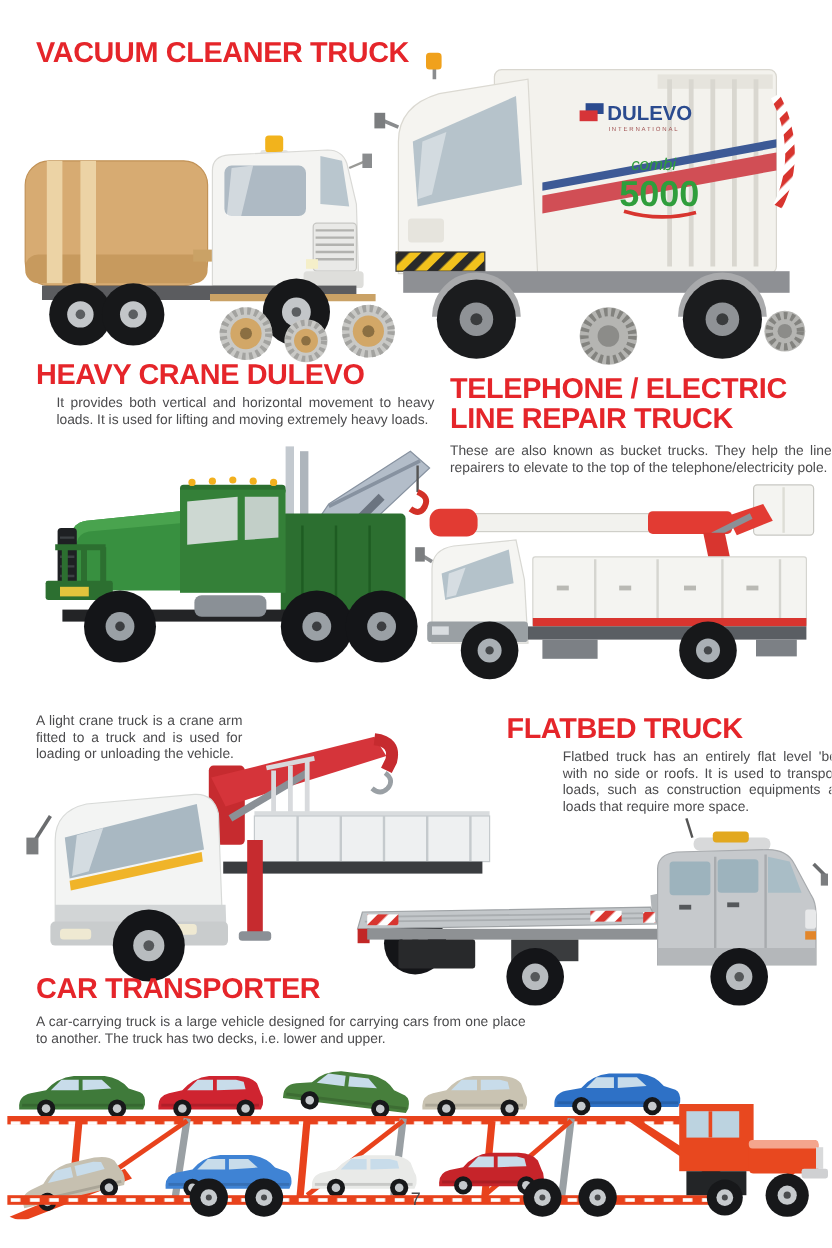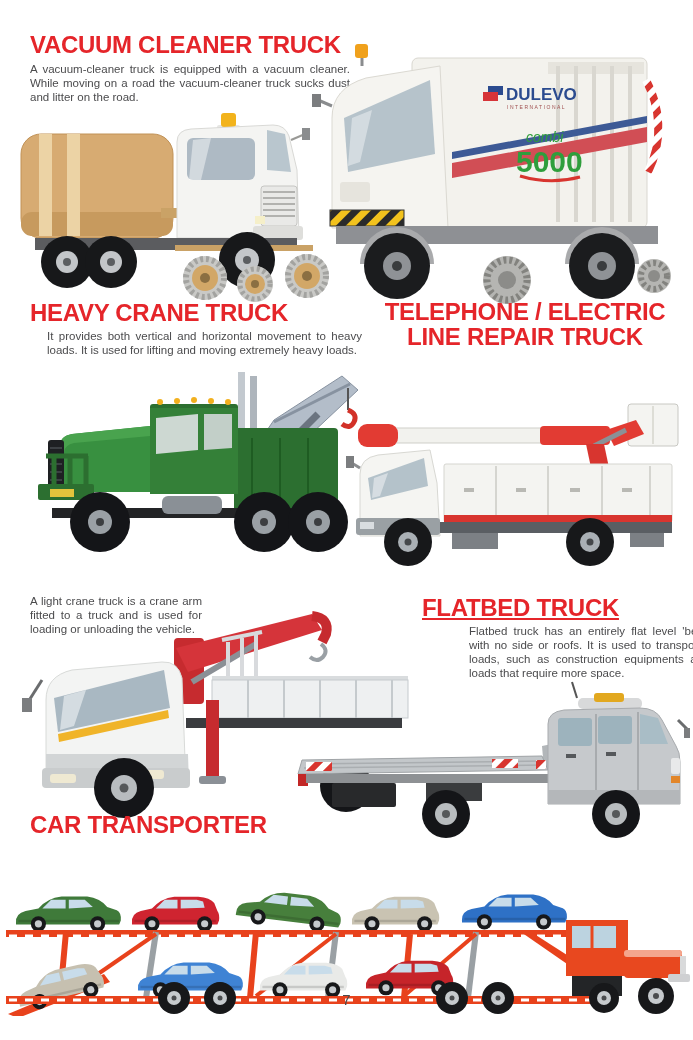--- a/index.html
+++ b/index.html
@@ -50,21 +50,20 @@
         <rect x="8" y="37" width="102" height="3" fill="#000" opacity="0.14"></rect>
         <circle cx="30" cy="42" r="9.5" fill="#17181a"></circle>
           <circle cx="30" cy="42" r="4.5" fill="#c6cacd"></circle>
         <circle cx="96" cy="42" r="9.5" fill="#17181a"></circle>
           <circle cx="96" cy="42" r="4.5" fill="#c6cacd"></circle>
       </symbol>
     </defs>
   </svg>
 
   <h2 class="title" style="left:30px;top:32px;">VACUUM CLEANER TRUCK</h2>
-  <p class="desc" style="left:30px;top:62px;width:320px;">A vacuum-cleaner truck is equipped with a vacuum cleaner. While moving on a road the vacuum-cleaner truck sucks dust and litter on the road.</p>
 
   <svg class="img" style="left:15px;top:100px;" width="326" height="202" viewBox="0 0 326 202">
     <g>
       <rect x="6" y="34" width="152" height="104" rx="20" fill="#d7ab72" stroke="#c19257"></rect>
       <rect x="6" y="112" width="152" height="24" rx="11" fill="#c79a5e"></rect>
       <rect x="24" y="34" width="13" height="102" fill="#ecd3a5"></rect>
       <rect x="52" y="34" width="13" height="102" fill="#ecd3a5"></rect>
       <rect x="146" y="108" width="34" height="10" fill="#caa266"></rect>
     </g>
     <g>
@@ -165,21 +164,21 @@
           <circle r="9" fill="#8c8c89"></circle>
         </g>
       <g transform="translate(352,254)">
           <circle r="17" fill="#b5b5b2"></circle>
           <circle r="13" fill="none" stroke="#83837f" stroke-width="6" stroke-dasharray="3 3"></circle>
           <circle r="6" fill="#8c8c89"></circle>
         </g>
     </g>
   </svg>
 
-  <h2 class="title" style="left:30px;top:300px;">HEAVY CRANE TRUCK</h2>
+  <h2 class="title" style="left:30px;top:300px;">HEAVY CRANE DULEVO</h2>
   <p class="desc" style="left:30px;top:329px;width:315px;margin-left:17px;">It provides both vertical and horizontal movement to heavy loads. It is used for lifting and moving extremely heavy loads.</p>
 
   <svg class="img" style="left:12px;top:362px;" width="348" height="196" viewBox="0 0 348 196">
     <g>
       <polygon points="236,96 262,58 330,14 346,28 282,88 256,106" fill="#b3bdc9" stroke="#8792a0"></polygon>
       <line x1="262" y1="60" x2="338" y2="22" stroke="#8792a0" stroke-width="3"></line>
       <line x1="258" y1="100" x2="306" y2="52" stroke="#6b7480" stroke-width="7"></line>
       <line x1="336" y1="26" x2="336" y2="48" stroke="#555555" stroke-width="2"></line>
       <path d="M336,48 q10,4 6,12 q-4,8 -12,2" stroke="#d23128" stroke-width="5" fill="none"></path>
     </g>
@@ -215,21 +214,22 @@
         <circle cx="88" cy="160" r="4" fill="#3c3e41"></circle>
       <circle cx="252" cy="160" r="30" fill="#141518"></circle>
         <circle cx="252" cy="160" r="12" fill="#9aa0a5"></circle>
         <circle cx="252" cy="160" r="4" fill="#3c3e41"></circle>
       <circle cx="306" cy="160" r="30" fill="#141518"></circle>
         <circle cx="306" cy="160" r="12" fill="#9aa0a5"></circle>
         <circle cx="306" cy="160" r="4" fill="#3c3e41"></circle>
     </g>
   </svg>
 
-  <h2 class="title" style="left:375px;top:299px;width:300px;text-align:center;">TELEPHONE / ELECTRIC LINE REPAIR TRUCK</h2>
+  <h2 class="title" style="left:375px;top:312px;width:300px;">TELEPHONE / ELECTRIC LINE REPAIR TRUCK</h2>
+  <p class="desc" style="left:375px;top:369px;width:318px;">These are also known as bucket trucks. They help the line repairers to elevate to the top of the telephone/electricity pole.</p>
 
   <svg class="img" style="left:344px;top:388px;" width="346" height="182" viewBox="0 0 346 182">
     <g>
       <rect x="284" y="16" width="50" height="42" rx="3" fill="#f4f4f1" stroke="#c8c8c3"></rect>
       <line x1="309" y1="18" x2="309" y2="56" stroke="#dddDD6" stroke-width="2"></line>
     </g>
     <g>
       <rect x="36" y="40" width="226" height="15" fill="#f2f2ee" stroke="#cfcfc9"></rect>
       <rect x="14" y="36" width="40" height="23" rx="9" fill="#e23b33"></rect>
       <rect x="196" y="38" width="70" height="19" rx="4" fill="#e23b33"></rect>
@@ -307,21 +307,21 @@
     <g>
       <circle cx="108" cy="206" r="30" fill="#141518"></circle>
         <circle cx="108" cy="206" r="13" fill="#b8bcbf"></circle>
         <circle cx="108" cy="206" r="4.5" fill="#55585a"></circle>
       <circle cx="330" cy="204" r="26" fill="#141518"></circle>
         <circle cx="330" cy="204" r="11" fill="#b8bcbf"></circle>
         <circle cx="330" cy="204" r="4" fill="#55585a"></circle>
     </g>
   </svg>
 
-  <h2 class="title" style="left:422px;top:595px;text-decoration:underline;">FLATBED TRUCK</h2>
+  <h2 class="title" style="left:422px;top:595px;">FLATBED TRUCK</h2>
   <p class="desc" style="left:422px;top:624px;width:268px;margin-left:47px;">Flatbed truck has an entirely flat level 'bed' body with no side or roofs. It is used to transport heavy loads, such as construction equipments and also loads that require more space.</p>
 
   <svg class="img" style="left:296px;top:662px;" width="394" height="180" viewBox="0 0 394 180">
     <g>
       <polygon points="246,84 256,82 258,108 248,108" fill="#b2b6b9"></polygon>
       <polygon points="6,98 246,94 252,108 2,112" fill="#c3c7ca" stroke="#9fa3a6"></polygon>
       <line x1="10" y1="102" x2="248" y2="99" stroke="#aaaeb1" stroke-width="1.5"></line>
       <line x1="8" y1="106" x2="250" y2="103" stroke="#aaaeb1" stroke-width="1.5"></line>
       <rect x="10" y="100" width="26" height="9" fill="url(#rw)"></rect>
       <rect x="196" y="97" width="26" height="9" fill="url(#rw)"></rect>
@@ -352,20 +352,21 @@
       <circle cx="150" cy="152" r="24" fill="#141518"></circle>
         <circle cx="150" cy="152" r="11" fill="#b8bcbf"></circle>
         <circle cx="150" cy="152" r="4" fill="#55585a"></circle>
       <circle cx="320" cy="152" r="24" fill="#141518"></circle>
         <circle cx="320" cy="152" r="11" fill="#b8bcbf"></circle>
         <circle cx="320" cy="152" r="4" fill="#55585a"></circle>
     </g>
   </svg>
 
   <h2 class="title" style="left:30px;top:812px;">CAR TRANSPORTER</h2>
+  <p class="desc" style="left:30px;top:845px;width:408px;">A car-carrying truck is a large vehicle designed for carrying cars from one place to another. The truck has two decks, i.e. lower and upper.</p>
 
   <svg class="img" style="left:6px;top:868px;" width="684" height="148" viewBox="0 0 684 148">
 
     <g>
       <use href="#car-sedan" x="6" y="22" width="112" height="42" color="#3f7a3a"></use>
       <use href="#car-hatch" x="122" y="22" width="99" height="42" color="#cf2430"></use>
       <g transform="translate(226,18) rotate(7 50 30)">
           <use href="#car-sedan" width="112" height="42" color="#477f3c"></use>
         </g>
       <use href="#car-hatch" x="342" y="22" width="99" height="42" color="#c9c3b2"></use>

